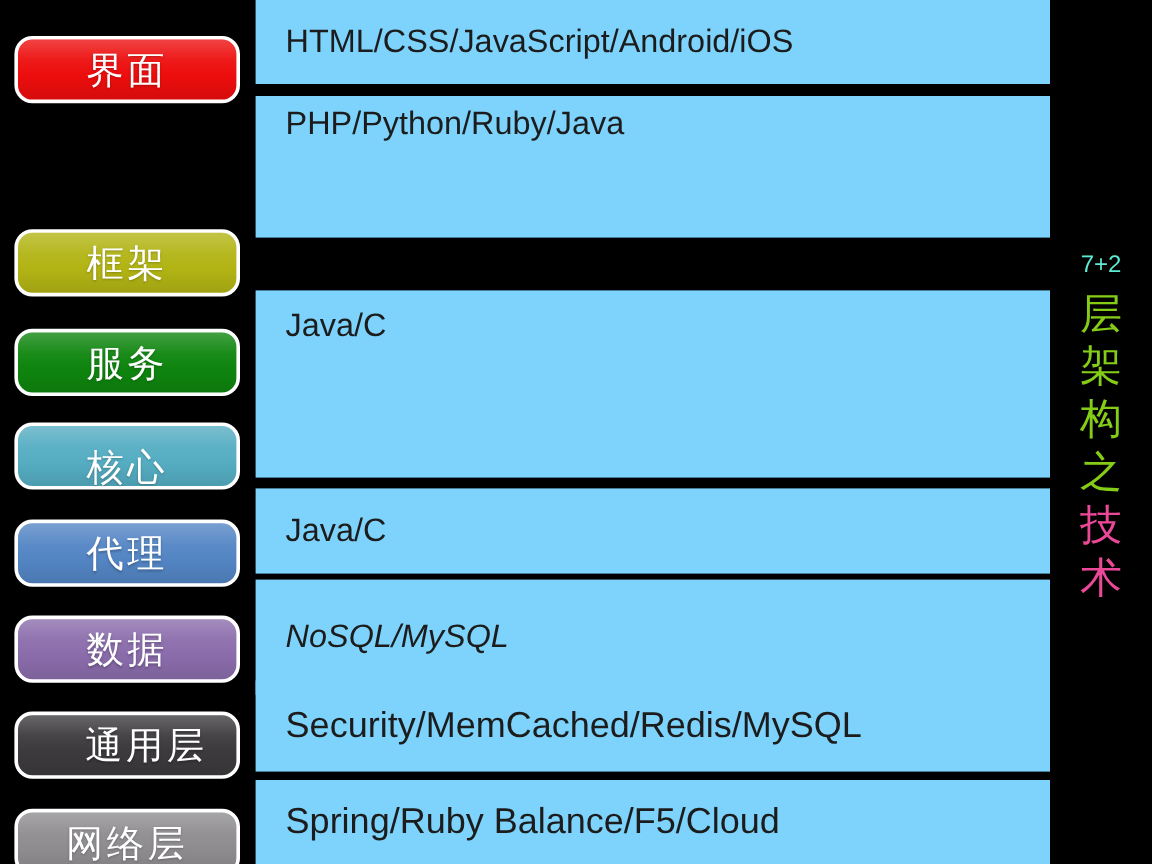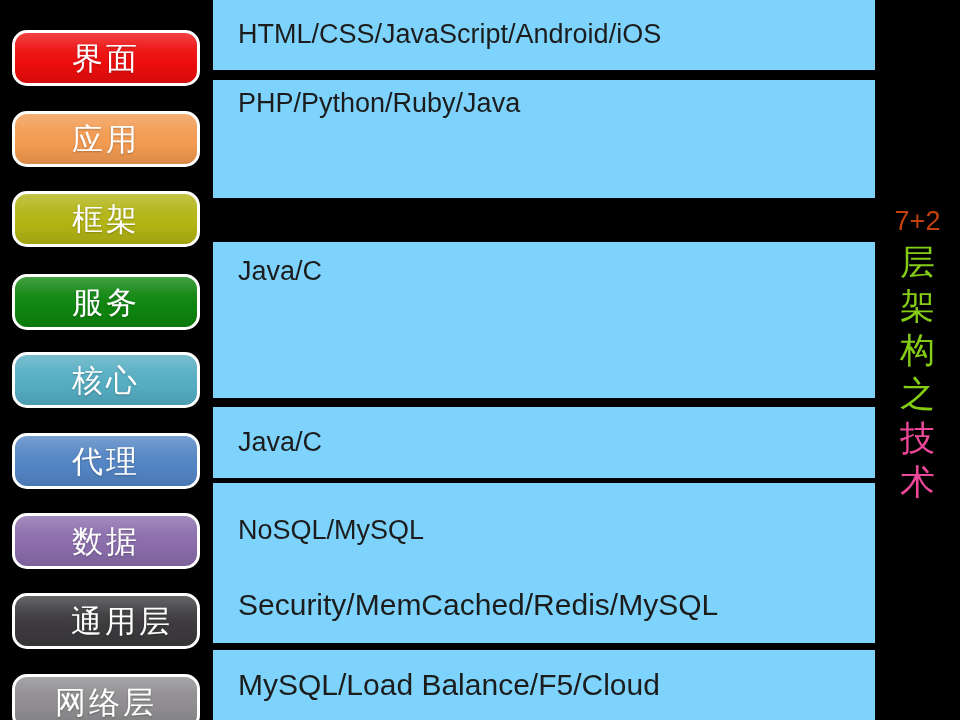--- a/index.html
+++ b/index.html
@@ -68,21 +68,21 @@
   .row-text {
     color: #1c1c1c;
     font-size: 27px;
     line-height: 1.25;
     white-space: nowrap;
   }
   .row-1 { top: 0;     height: 70px; }
   .row-2 { top: 80px;  height: 118px; align-items: flex-start; padding-top: 7px; }
   .row-3 { top: 242px; height: 156px; align-items: flex-start; padding-top: 13px; }
   .row-4 { top: 407px; height: 71px; }
-  .row-5 { top: 483px; height: 96px; }
+  .row-5 { top: 483px; height: 96px; font-style: italic; }
   .row-6 { top: 567px; height: 76px; }
   .row-7 { top: 650px; height: 70px; }
   .row-6 .row-text, .row-7 .row-text { font-size: 30px; }
 
   
   .side {
     position: absolute;
     left: 875px;
     top: 0;
     width: 85px;
@@ -92,22 +92,22 @@
   .side-stack {
     position: absolute;
     top: 204px;
     left: 0;
     width: 100%;
     display: flex;
     flex-direction: column;
     align-items: center;
   }
   .side-prefix {
-    color: #c2410c;
-    font-size: 27px;
+    color: #5eead4;
+    font-size: 20px;
     line-height: 34px;
     white-space: nowrap;
   }
   .side-vert {
     width: 42px;
     text-align: center;
     word-break: break-all;
     font-size: 35px;
     line-height: 44px;
     margin-top: 2px;
@@ -116,30 +116,27 @@
   .side-vert .yellow-part { color: #ec4899; }
 </style>
 </head>
 <body>
 
 <div id="slide">
 
   <div class="btn btn-1" style="background-color: rgb(237, 13, 13);">
     <span class="btn-label">界面</span>
   </div>
-  <div class="btn btn-2" style="background-color: rgb(242, 154, 81);">
-    <span class="btn-label">应用</span>
-  </div>
   <div class="btn btn-3" style="background-color: rgb(178, 180, 20);">
     <span class="btn-label">框架</span>
   </div>
   <div class="btn btn-4" style="background-color: rgb(14, 133, 14);">
     <span class="btn-label">服务</span>
   </div>
-  <div class="btn btn-5" style="background-color: rgb(85, 173, 194);">
+  <div class="btn btn-5" style="background-color: rgb(85, 173, 194); align-items: flex-end;">
     <span class="btn-label">核心</span>
   </div>
   <div class="btn btn-6" style="background-color: rgb(83, 133, 196);">
     <span class="btn-label">代理</span>
   </div>
   <div class="btn btn-7" style="background-color: rgb(138, 108, 171);">
     <span class="btn-label">数据</span>
   </div>
   <div class="btn btn-8" style="background-color: rgb(60, 58, 61);">
     <span class="btn-label">通用层</span>
@@ -160,21 +157,21 @@
   <div class="row row-4">
     <span class="row-text">Java/C</span>
   </div>
   <div class="row row-5">
     <span class="row-text">NoSQL/MySQL</span>
   </div>
   <div class="row row-6">
     <span class="row-text">Security/MemCached/Redis/MySQL</span>
   </div>
   <div class="row row-7">
-    <span class="row-text">MySQL/Load Balance/F5/Cloud</span>
+    <span class="row-text">Spring/Ruby Balance/F5/Cloud</span>
   </div>
 
   <div class="side">
     <div class="side-stack">
       <span class="side-prefix">7+2</span>
       <div class="side-vert">
         <span class="white-part">层架构之</span><span class="yellow-part">技术</span>
       </div>
     </div>
   </div>

